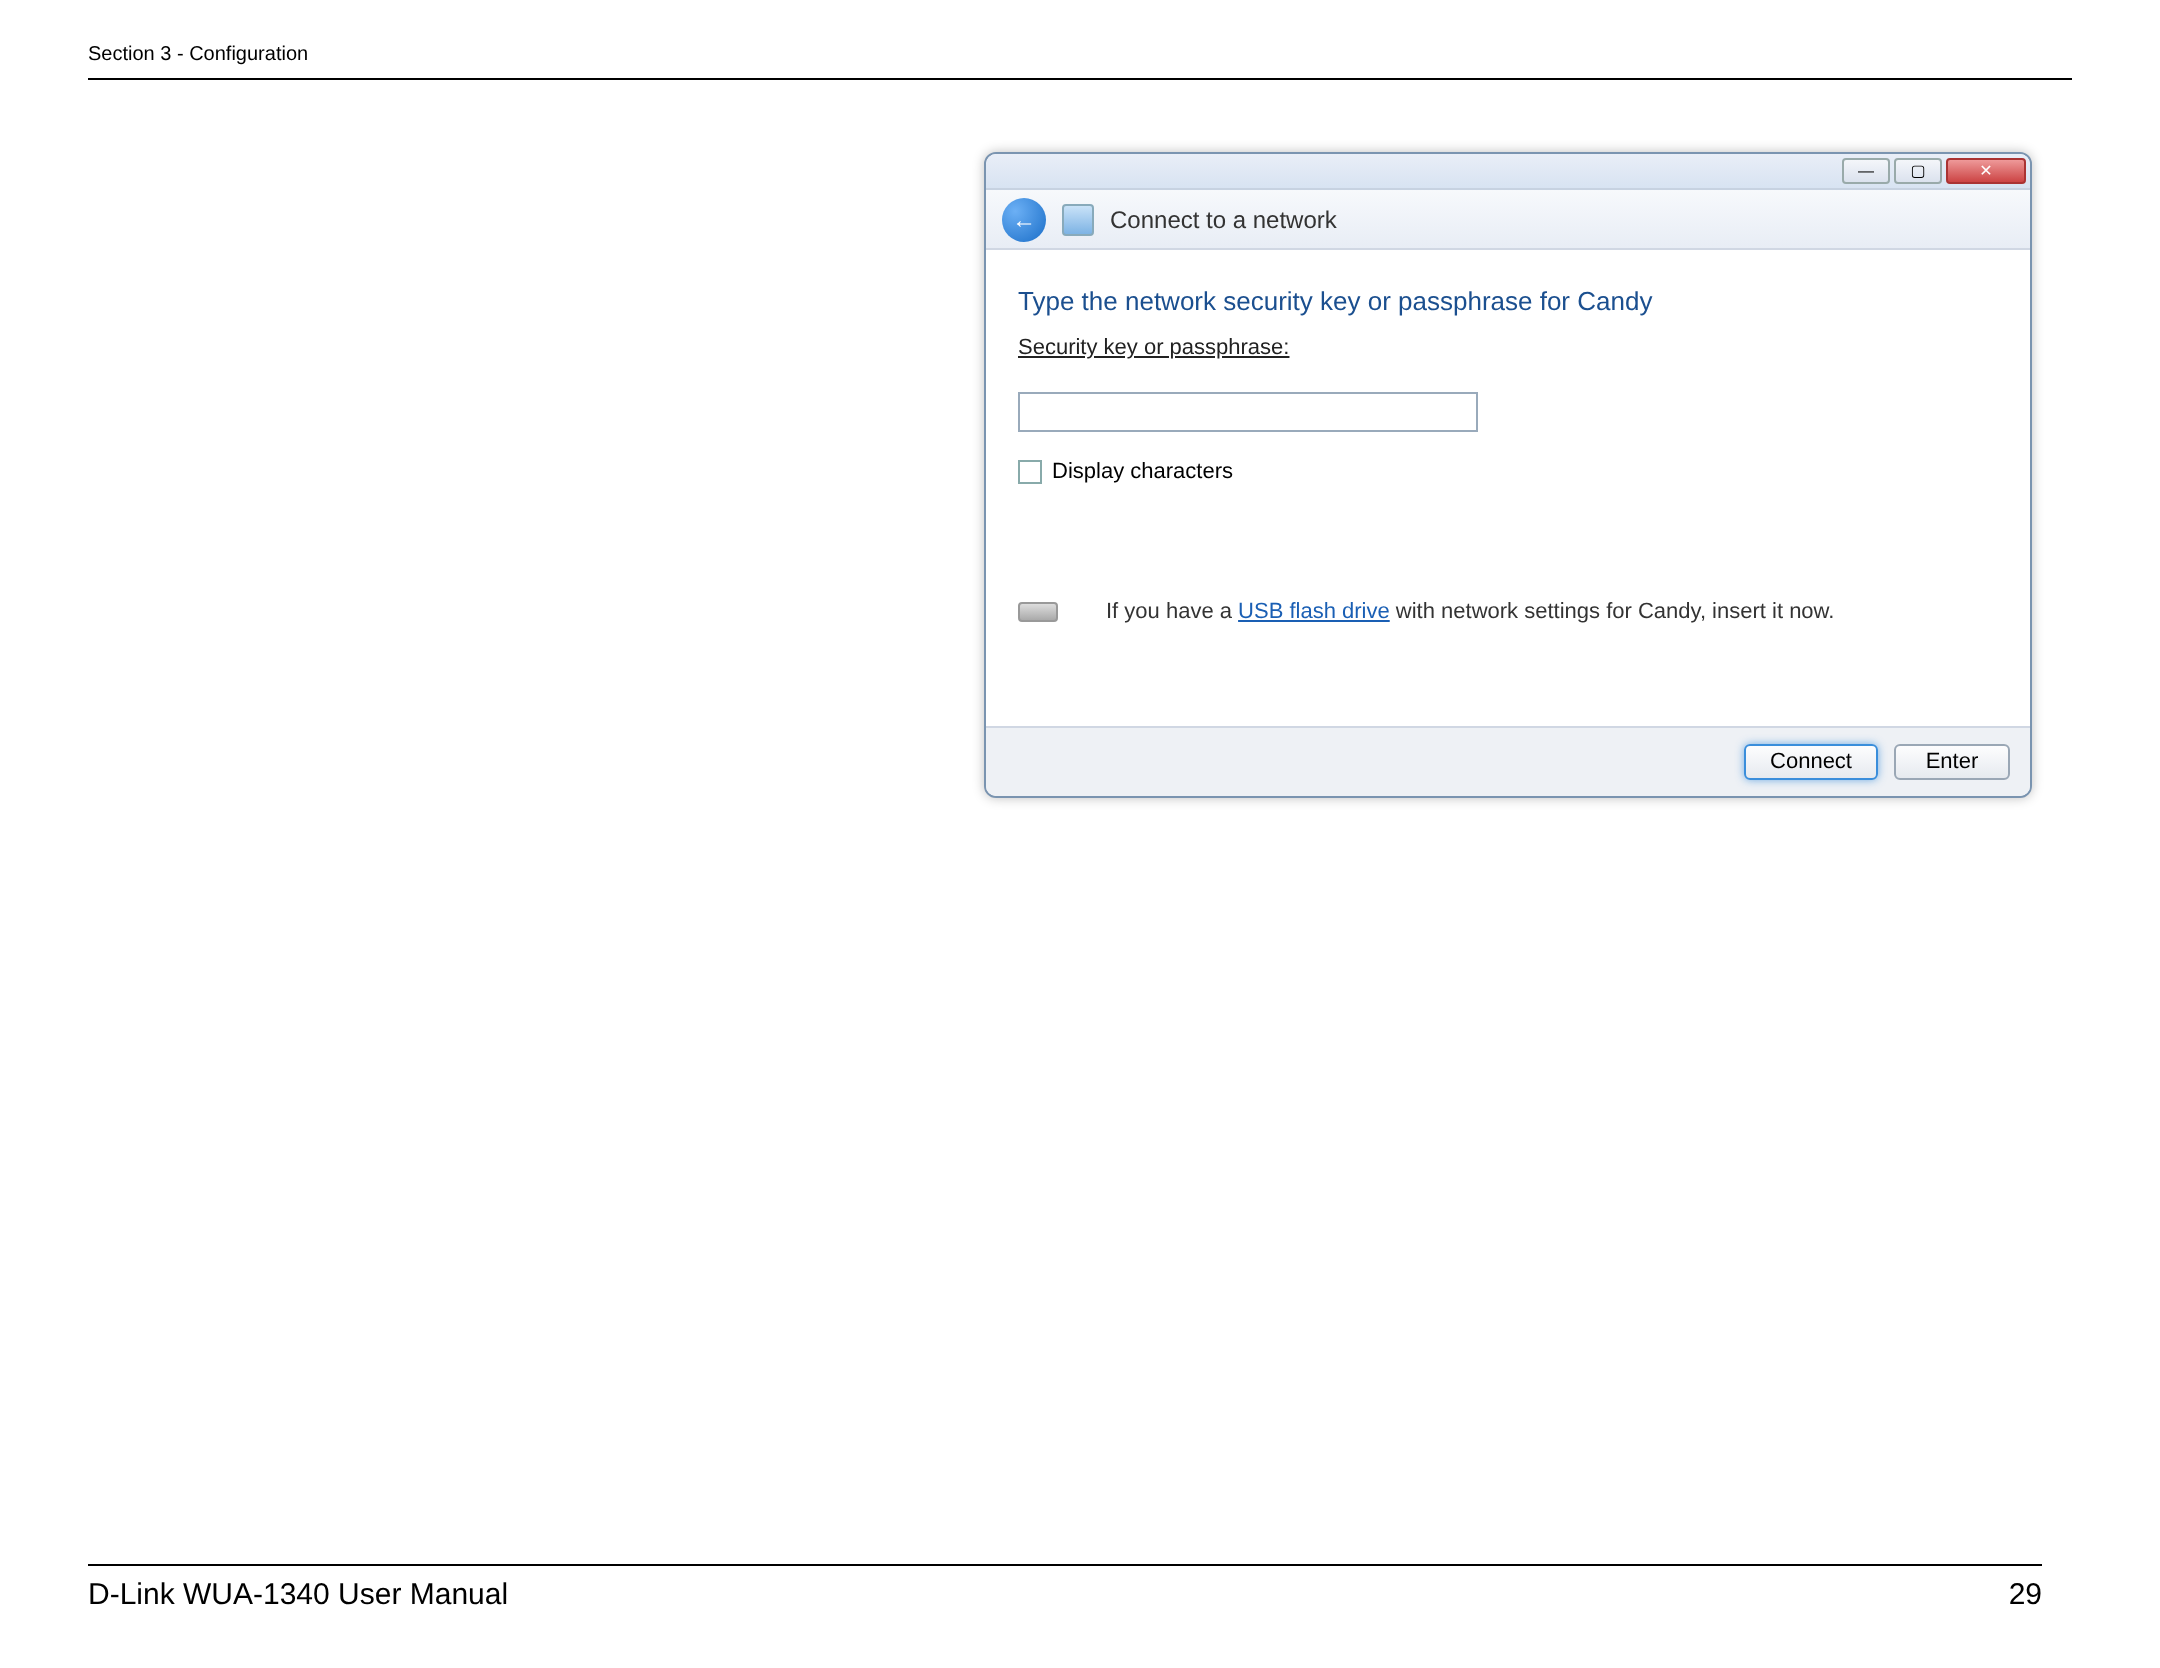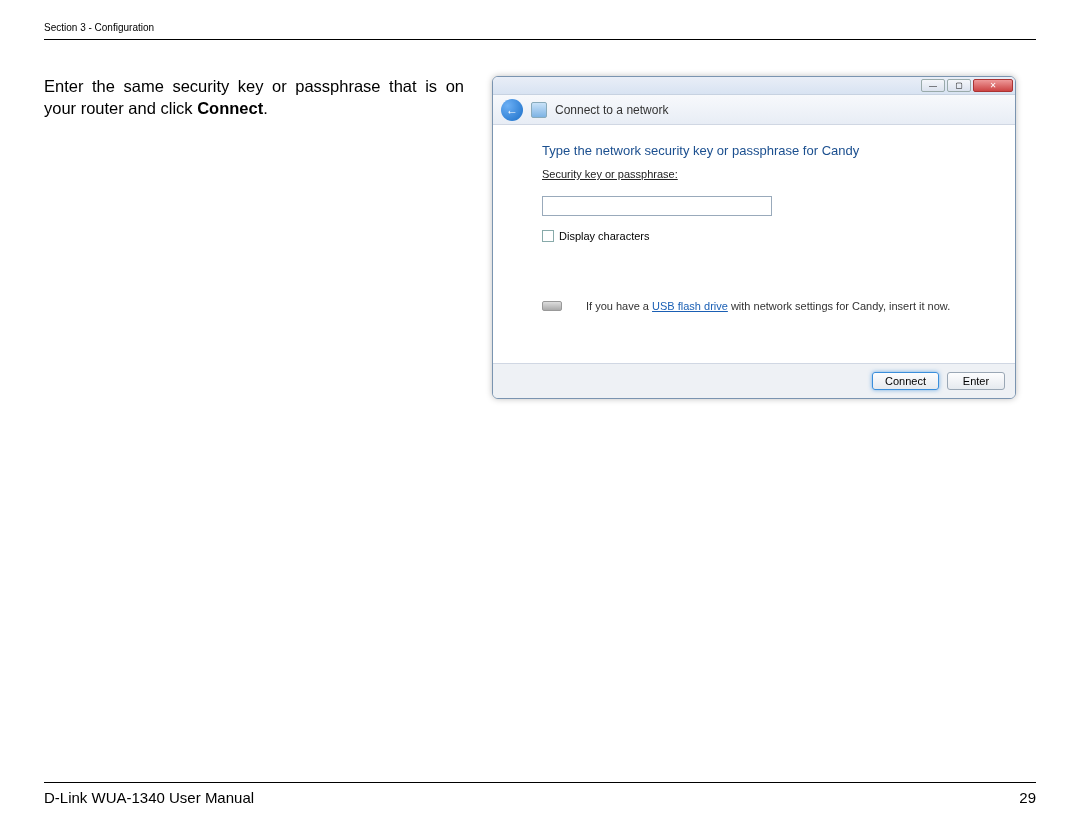--- a/index.html
+++ b/index.html
@@ -79,21 +79,21 @@
     background: radial-gradient(circle at 30% 30%, #6cb0f5, #1a6ec8);
     display: inline-flex; align-items: center; justify-content: center;
     color: #fff; font-size: 12px;
   }
   .net-icon {
     width: 16px; height: 16px;
     background: linear-gradient(#c9e2f8,#7db3e4);
     border: 1px solid #8ab; border-radius: 2px;
   }
   .dialog-body {
-    padding: 18px 34px 10px 49px;
+    padding: 18px 34px 10px 16px;
     min-height: 238px;
     position: relative;
   }
   .dialog-heading {
     color: #1b4f8f;
     font-size: 13px;
     margin-bottom: 10px;
   }
   .dialog-sub {
     font-size: 11px;
@@ -151,37 +151,34 @@
     border-radius: 3px;
     text-align: center;
   }
   .btn.primary {
     border: 1px solid #3a8edb;
     box-shadow: 0 0 4px rgba(58,142,219,0.7);
   }
 
   .footer {
     position: absolute;
-    left: 44px; right: 44px; bottom: 28px;
+    left: 44px; right: 59px; bottom: 28px;
     border-top: 1.5px solid #000;
     padding-top: 6px;
     display: flex; justify-content: space-between;
     font-size: 15px;
   }
 </style>
 </head>
 <body>
 
 <div class="header-section">Section 3 - Configuration</div>
 
 <div class="content-row">
   <div class="left-text">
-    <p>
-      <span>Enter the same security key or passphrase that is on your router and click </span><span class="bold">Connect</span><span>.</span>
-    </p>
   </div>
 
   <div class="dialog">
     <div class="titlebar">
       <span class="win-btn">—</span>
       <span class="win-btn">▢</span>
       <span class="win-btn close">✕</span>
     </div>
     <div class="nav-strip">
       <span class="back-circle">←</span>

